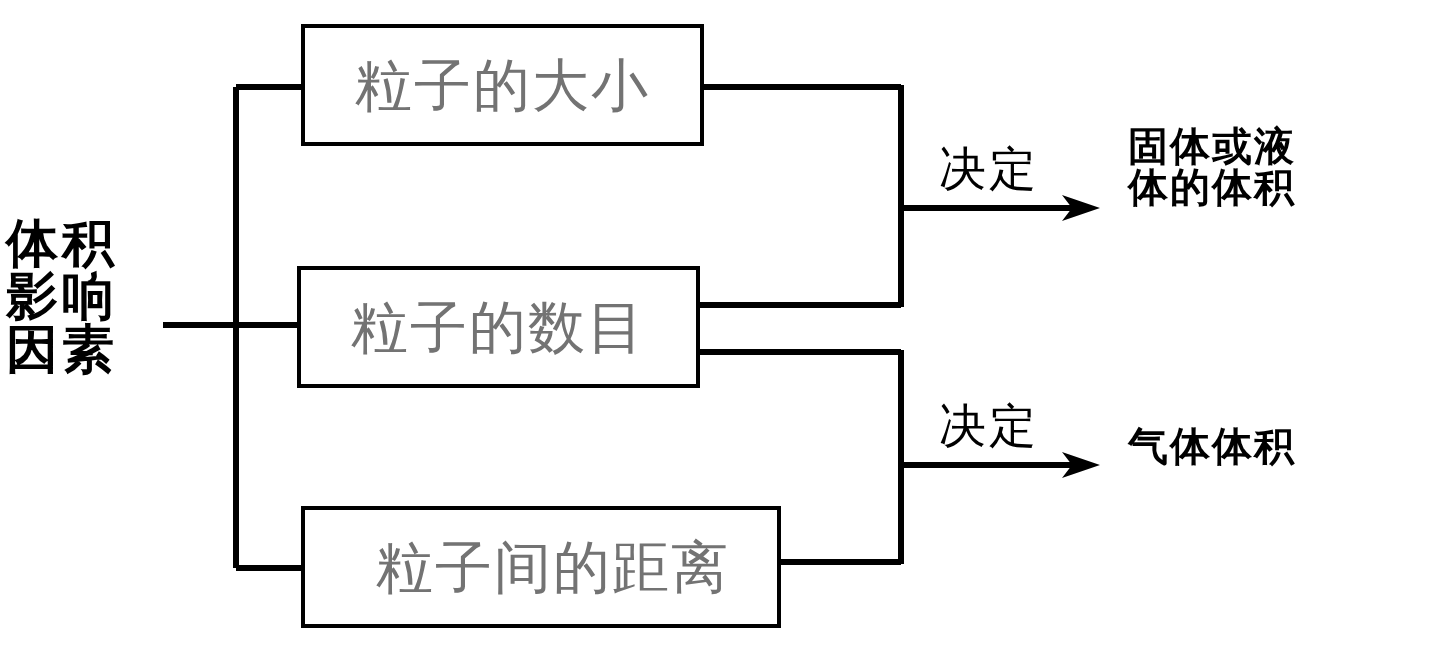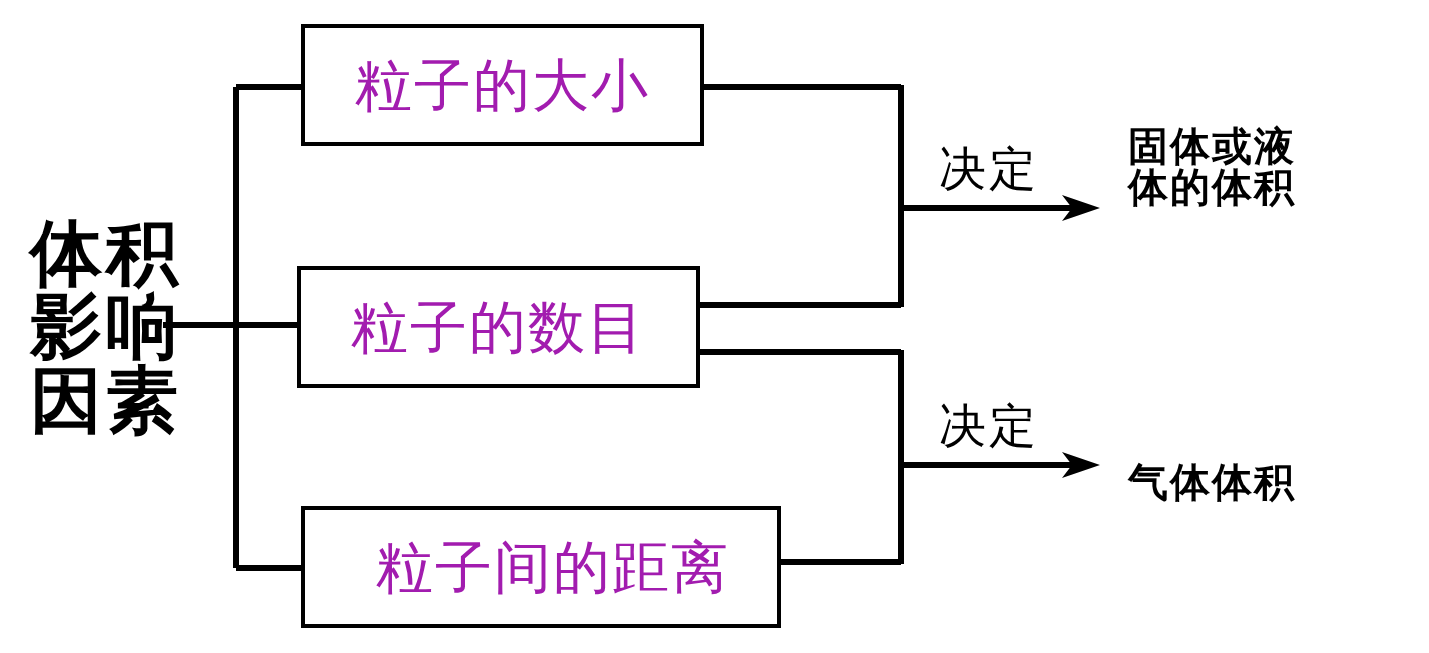--- a/index.html
+++ b/index.html
@@ -30,57 +30,56 @@
     box-sizing: border-box;
     background: #ffffff;
     display: flex;
     align-items: center;
     justify-content: center;
   }
   .node-label {
     font-family: "DejaVu Serif", "Liberation Serif", serif;
     font-size: 57px;
     line-height: 1;
-    color: #a21caf;
+    color: #737373;
     letter-spacing: 2px;
     white-space: nowrap;
     font-weight: 500;
   }
   .free-text {
     position: absolute;
     font-family: "DejaVu Serif", "Liberation Serif", serif;
     color: #000000;
     line-height: 1.02;
     white-space: pre;
     font-weight: 600;
   }
   #root-label {
     left: 6px;
     top: 216px;
-    font-size: 72px;
+    font-size: 52px;
     letter-spacing: 4px;
     text-align: right;
-    margin-left: 24px;
   }
   .edge-label {
     font-size: 47px;
     letter-spacing: 3px;
     font-weight: 400;
     margin-left: 19px;
   }
   #decide-label-1 { left: 920px; top: 145px; }
   #decide-label-2 { left: 920px; top: 402px; }
   .outcome-text {
     font-size: 40px;
     letter-spacing: 2px;
     font-weight: 600;
     font-family: Liberation Mono, monospace;
   }
   #outcome-1 { left: 1128px; top: 130px; }
-  #outcome-2 { left: 1128px; top: 430px; margin-top: 36px; }
+  #outcome-2 { left: 1128px; top: 430px; }
 </style>
 </head>
 <body>
 
 <div id="canvas">
 
   <svg class="wires" viewBox="0 0 1429 653" xmlns="http://www.w3.org/2000/svg">
     <g stroke="#000000" stroke-width="6" fill="none" stroke-linecap="butt">
 
       <path d="M 163 325 L 239 325"></path>

